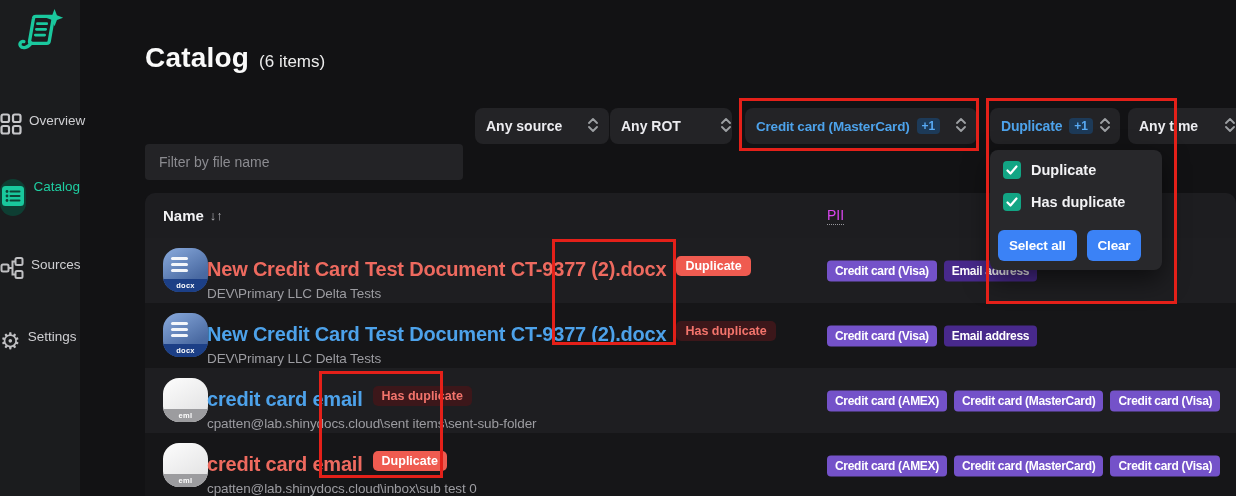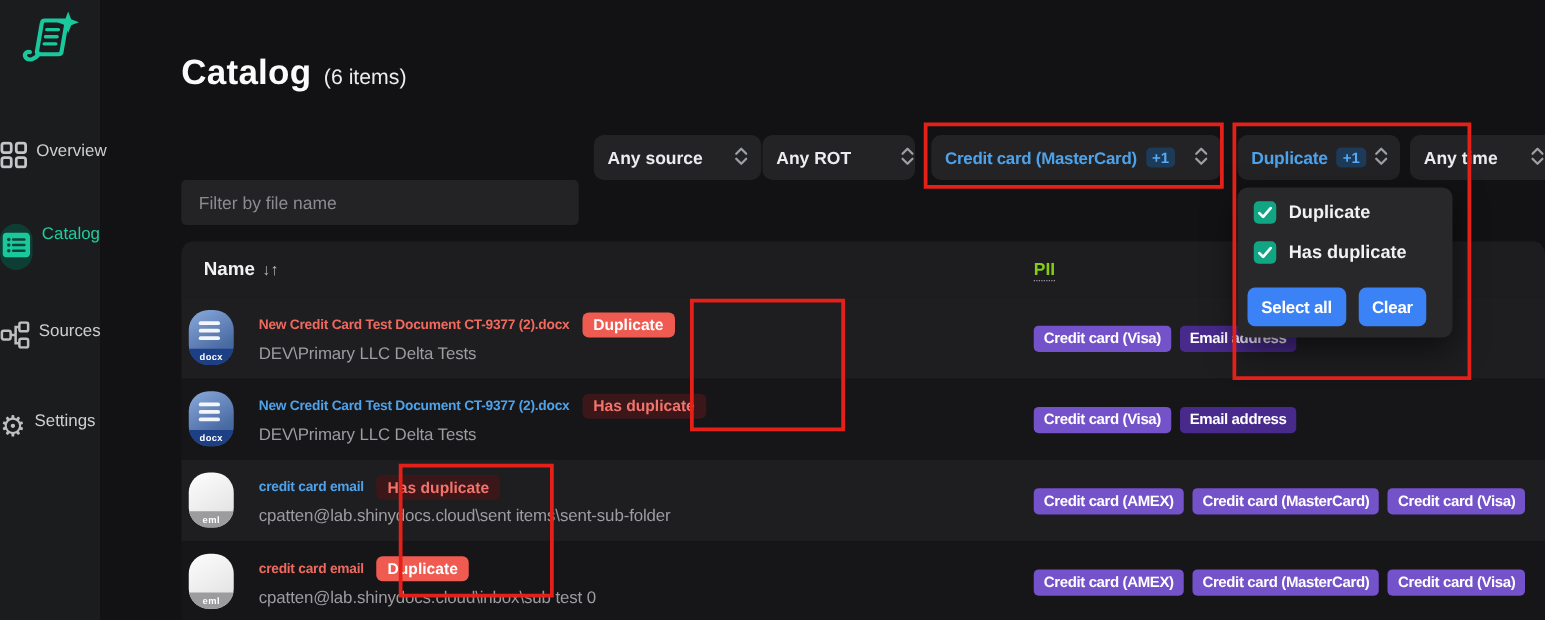--- a/index.html
+++ b/index.html
@@ -48,37 +48,37 @@
   .panel-btns { display:flex; gap:10px; padding:12px 8px 0; }
   .panel-btn { background:#3b82f6; border-radius:6px; height:31px; padding:0 11px; display:flex; align-items:center;
                font-size:13.5px; font-weight:700; letter-spacing:-0.2px; color:#fff; cursor:pointer; }
 
   
   .table { position:absolute; left:145px; top:193px; width:1091px; height:303px; background:#161618;
            border-radius:10px 10px 0 0; overflow:hidden; z-index:1; }
   .thead { height:45px; background:#1d1d20; display:flex; align-items:center; padding:0 18px; position:relative; }
   .th-name { font-size:15px; font-weight:700; color:#f2f2f4; }
   .sort { margin-left:6px; color:#b4b4b8; font-size:13px; font-weight:400; }
-  .th-pii { position:absolute; left:682px; font-size:14px; font-weight:700; color:#84cc16;
+  .th-pii { position:absolute; left:682px; font-size:14px; font-weight:400; color:#d946ef;
             border-bottom:1px dotted #97979c; padding-bottom:1px; }
   .row { height:65px; position:relative; cursor:pointer; }
   .row-odd  { background:#1e1e21; }
   .row-even { background:#161618; }
-  .file-icon { position:absolute; left:6px; top:10px; width:36px; height:44px; border-radius:16px; overflow:hidden; }
+  .file-icon { position:absolute; left:18px; top:10px; width:45px; height:44px; border-radius:16px; overflow:hidden; }
   .icon-docx { background:linear-gradient(150deg,#8aabdd 0%,#4a6aa2 70%,#41619b 100%); }
   .icon-eml  { background:linear-gradient(150deg,#fdfdfd,#dededf); }
   .icon-lines { position:absolute; top:9px; left:8px; display:flex; flex-direction:column; gap:3.5px; }
   .icon-lines span { width:17px; height:2.5px; background:rgba(255,255,255,.92); border-radius:2px; }
   .file-ext { position:absolute; bottom:0; left:0; right:0; height:13px; font-size:7.5px; font-weight:700; color:#fff;
               display:flex; align-items:center; justify-content:center; letter-spacing:.3px; }
   .icon-docx .file-ext { background:#1c3f86; }
   .icon-eml  .file-ext { background:#9c9c9f; }
   .row-main { position:absolute; left:62px; top:12px; }
   .name-line { display:flex; align-items:center; gap:10px; }
-  .file-name { font-size:11px; font-weight:700; letter-spacing:-0.2px; white-space:nowrap; }
+  .file-name { font-size:20px; font-weight:700; letter-spacing:-0.2px; white-space:nowrap;margin-top:8px; }
   .name-red  { color:#ee6a5f; }
   .name-blue { color:#4da2ea; }
   .status-badge { font-size:12.5px; font-weight:700; padding:3px 9px; border-radius:5px; white-space:nowrap; }
   .badge-solid  { background:#ef5b50; color:#fff; }
   .badge-subtle { background:#3c171a; color:#f3746c; }
   .file-path { margin-top:5px; font-size:13.5px; color:#9c9ca1; letter-spacing:-0.1px; white-space:nowrap; }
   .pii-cell { position:absolute; left:682px; top:50%; transform:translateY(-50%); display:flex; gap:7px; white-space:nowrap; }
   .pii-badge { font-size:12px; font-weight:700; letter-spacing:-0.3px; padding:3.5px 8px; border-radius:4px; color:#fff; }
   .pii-light { background:#7452c9; }
   .pii-dark  { background:#48298c; }

